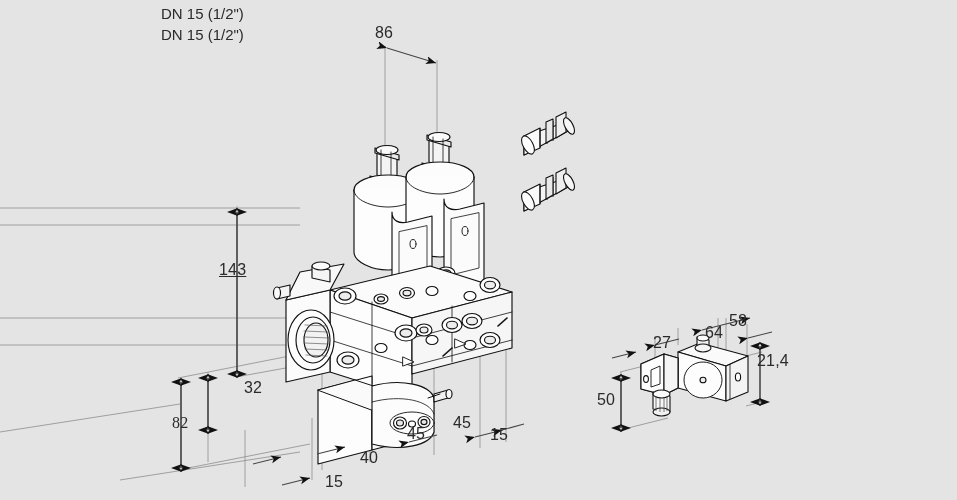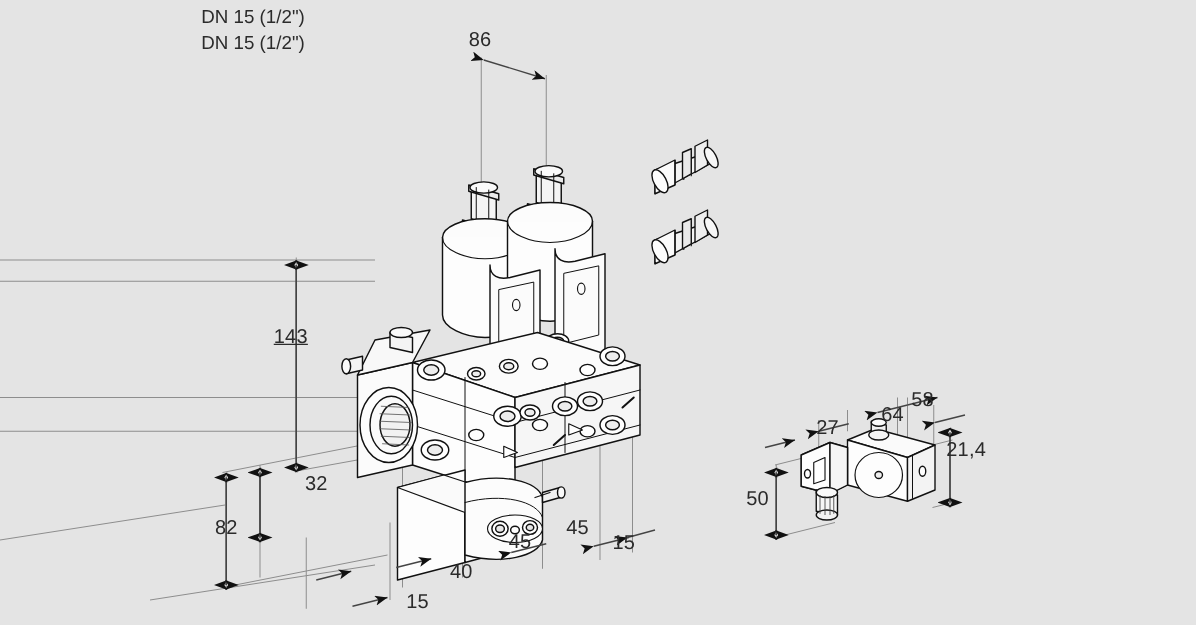--- a/index.html
+++ b/index.html
@@ -335,21 +335,21 @@
     <line x1="760" y1="346" x2="760" y2="402" marker-start="url(#arrUp)" marker-end="url(#arrUp)"></line>
   </g>
 </svg>
 
 <div class="porttext" style="left:161px;top:6px;">DN 15 (1/2")</div>
 <div class="porttext" style="left:161px;top:27px;">DN 15 (1/2")</div>
 
 <div class="dimtext" style="left:375px;top:25px;">86</div>
 <div class="dimtext" style="left:219px;top:262px;text-decoration:underline;">143</div>
 <div class="dimtext" style="left:220px;top:380px;margin-left:24px;">32</div>
-<div class="dimtext" style="left:172px;top:415px;">82</div>
+<div class="dimtext" style="left:172px;top:415px;font-family:Liberation Serif, serif;">82</div>
 
 <div class="dimtext" style="left:325px;top:474px;">15</div>
 <div class="dimtext" style="left:360px;top:450px;">40</div>
 <div class="dimtext" style="left:407px;top:426px;">45</div>
 <div class="dimtext" style="left:453px;top:415px;">45</div>
 <div class="dimtext" style="left:490px;top:427px;">15</div>
 
 <div class="dimtext" style="left:653px;top:335px;">27</div>
 <div class="dimtext" style="left:693px;top:325px;margin-left:12px;">64</div>
 <div class="dimtext" style="left:729px;top:313px;">58</div>

